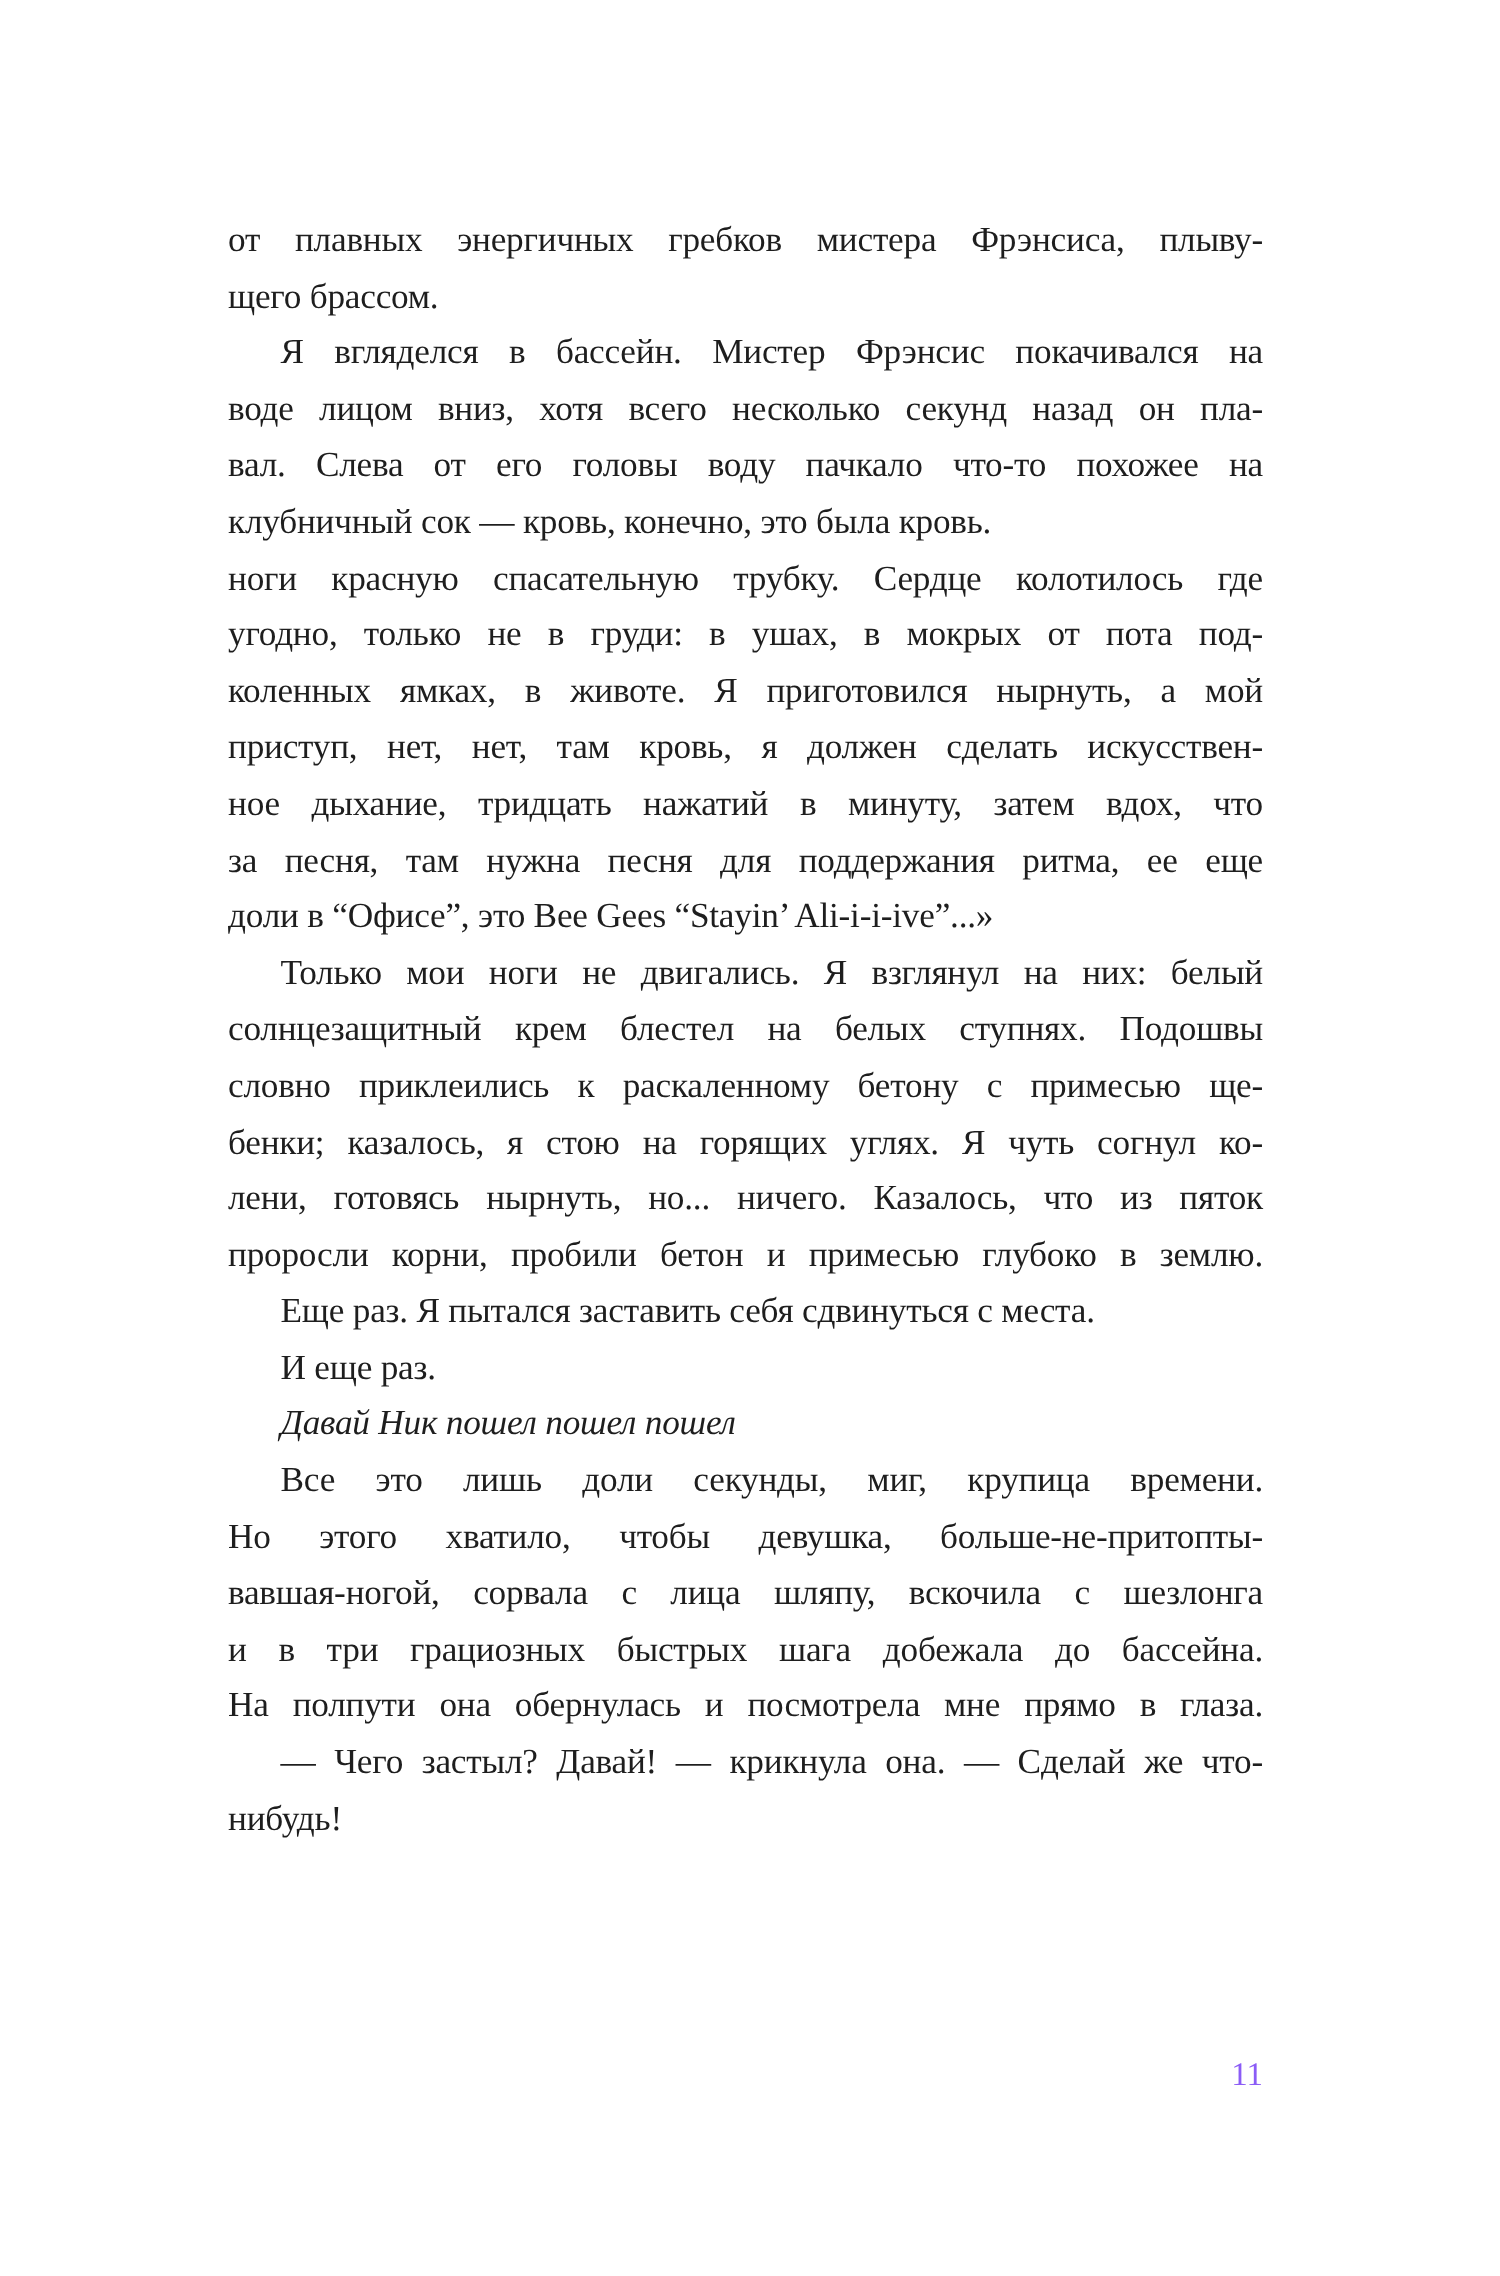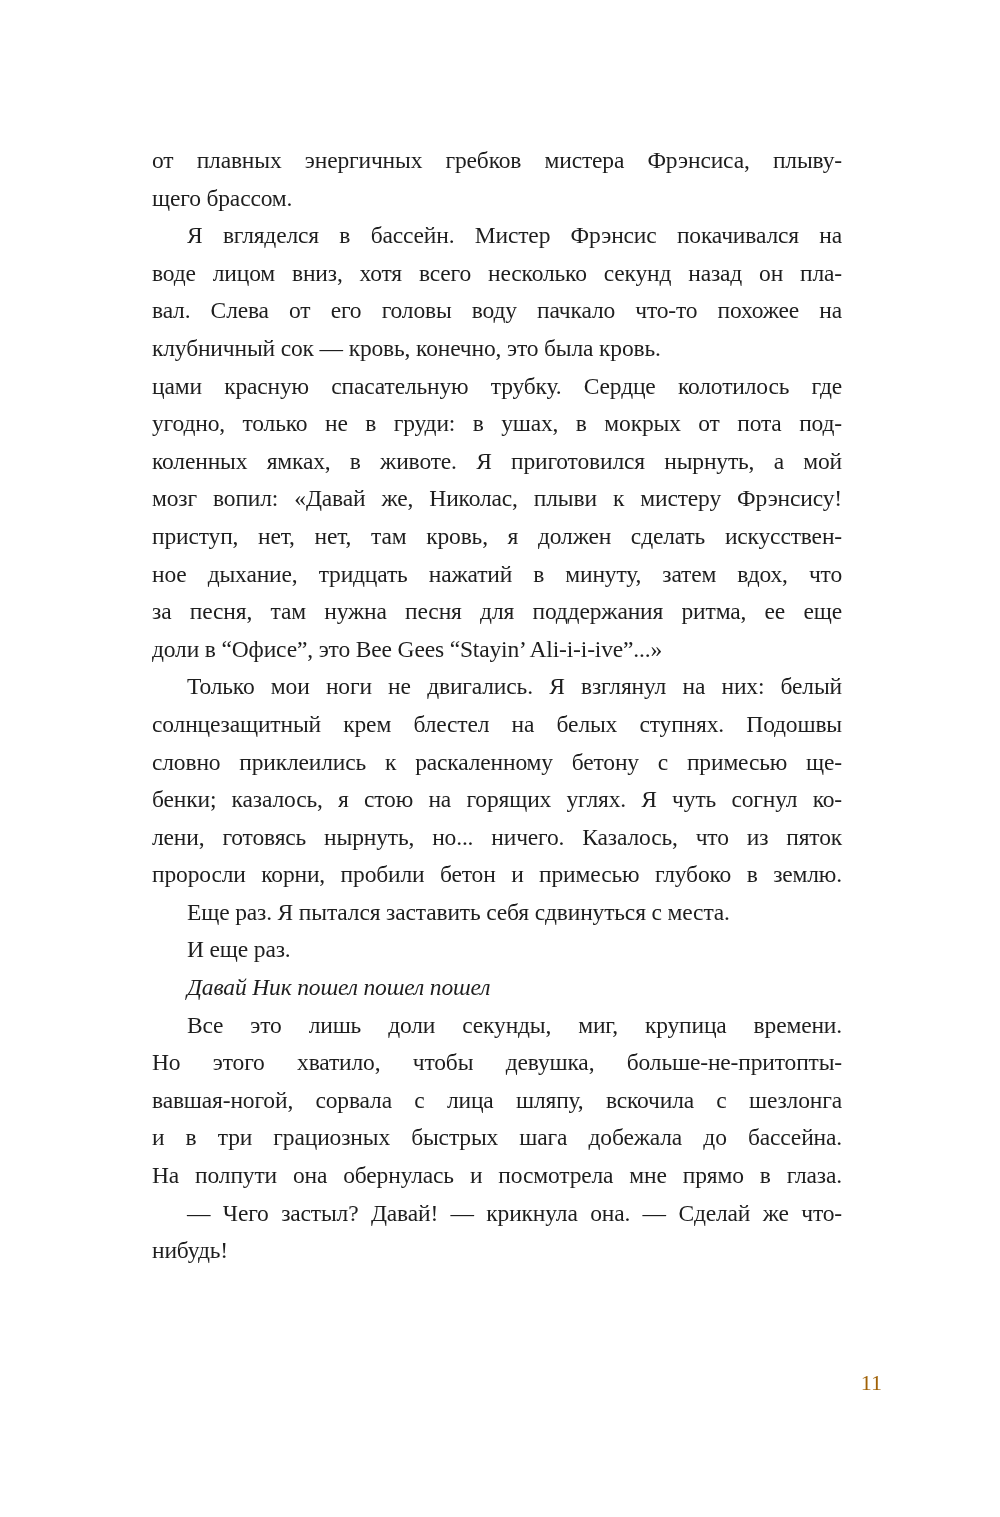--- a/index.html
+++ b/index.html
@@ -47,44 +47,43 @@
     }
     .line.italic {
       font-style: italic;
     }
     .line.left {
       text-align: left;
       text-align-last: left;
     }
     .page-number {
       position: absolute;
-      left: 840px;
+      left: 800px;
       top: 1368px;
       width: 42px;
       text-align: right;
       font-size: 22px;
       line-height: 30px;
-      color: #a16207;
+      color: #8b5cf6;
     }
   </style>
 </head>
 <body>
 
 <div class="page">
   <div class="text-block">
     <div class="line justify">от плавных энергичных гребков мистера Фрэнсиса, плыву-</div>
     <div class="line left">щего брассом.</div>
     <div class="line justify indent">Я вгляделся в бассейн. Мистер Фрэнсис покачивался на</div>
     <div class="line justify">воде лицом вниз, хотя всего несколько секунд назад он пла-</div>
     <div class="line justify">вал. Слева от его головы воду пачкало что-то похожее на</div>
     <div class="line left">клубничный сок — кровь, конечно, это была кровь.</div>
-    <div class="line justify">цами красную спасательную трубку. Сердце колотилось где</div>
+    <div class="line justify">ноги красную спасательную трубку. Сердце колотилось где</div>
     <div class="line justify">угодно, только не в груди: в ушах, в мокрых от пота под-</div>
     <div class="line justify">коленных ямках, в животе. Я приготовился нырнуть, а мой</div>
-    <div class="line justify">мозг вопил: «Давай же, Николас, плыви к мистеру Фрэнсису!</div>
     <div class="line justify">приступ, нет, нет, там кровь, я должен сделать искусствен-</div>
     <div class="line justify">ное дыхание, тридцать нажатий в минуту, затем вдох, что</div>
     <div class="line justify">за песня, там нужна песня для поддержания ритма, ее еще</div>
     <div class="line left">доли в “Офисе”, это Bee Gees “Stayin’ Ali-i-i-ive”...»</div>
     <div class="line justify indent">Только мои ноги не двигались. Я взглянул на них: белый</div>
     <div class="line justify">солнцезащитный крем блестел на белых ступнях. Подошвы</div>
     <div class="line justify">словно приклеились к раскаленному бетону с примесью ще-</div>
     <div class="line justify">бенки; казалось, я стою на горящих углях. Я чуть согнул ко-</div>
     <div class="line justify">лени, готовясь нырнуть, но... ничего. Казалось, что из пяток</div>
     <div class="line justify">проросли корни, пробили бетон и примесью глубоко в землю.</div>

